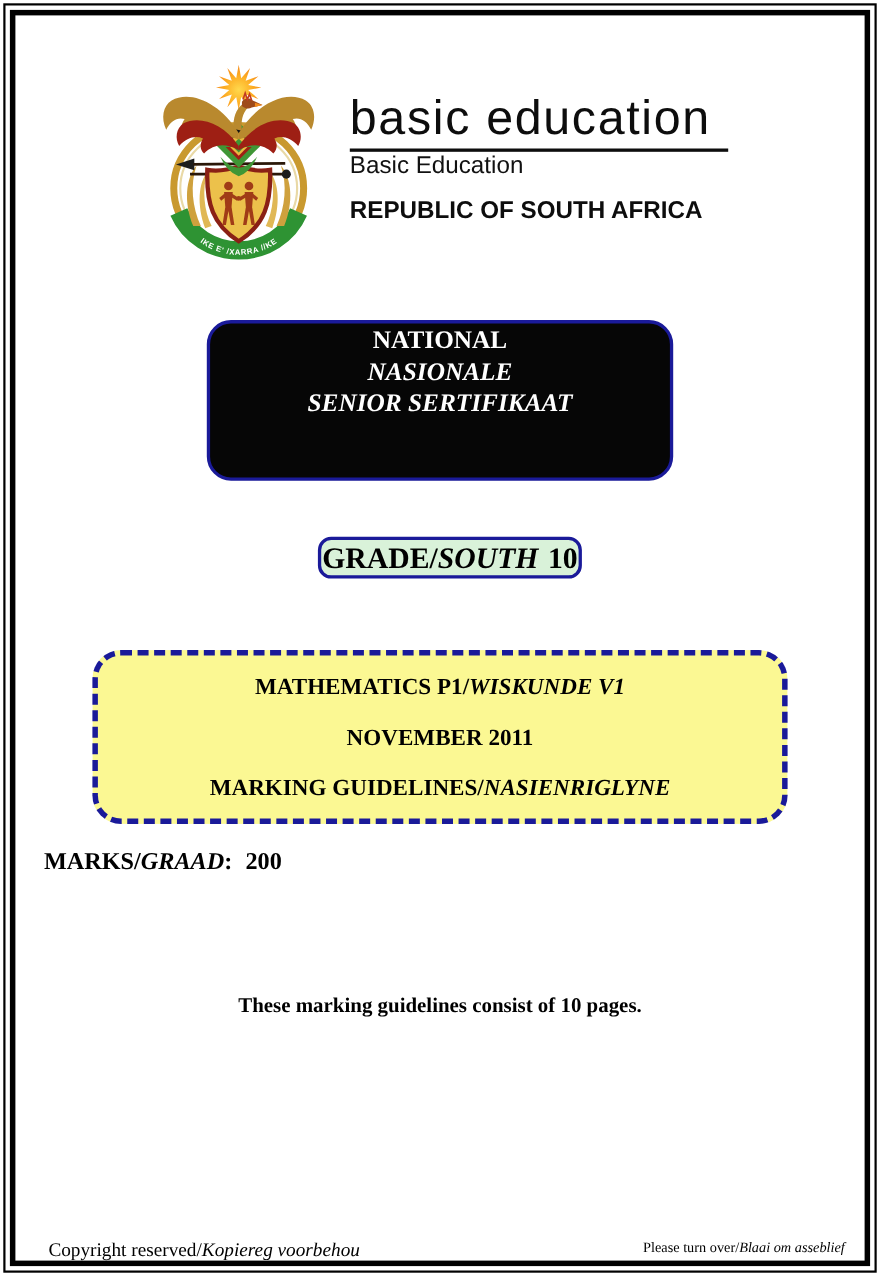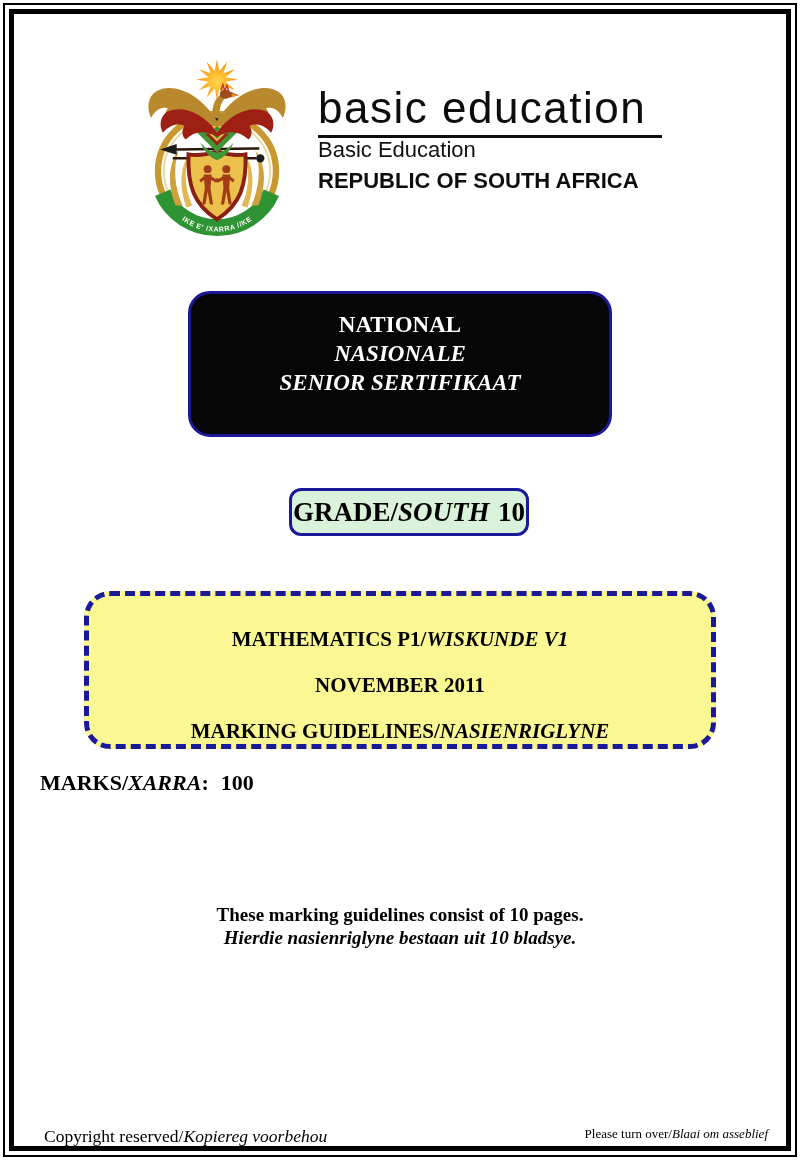--- a/index.html
+++ b/index.html
@@ -15,45 +15,45 @@
   
   .frame-outer{position:absolute;inset:3px;border:2px solid #000;pointer-events:none;}
   .frame-inner{position:absolute;inset:9px;border:5px solid #000;pointer-events:none;}
 
   
   .logo{left:143px;top:56px;width:148px;height:181px;}
   .header-text{left:318px;top:84px;width:370px;font-family:"Liberation Sans",sans-serif;}
   .brand{font-size:44px;line-height:48px;letter-spacing:1.5px;color:#0d0d0d;}
   .brand-rule{width:344px;height:3px;background:#0d0d0d;margin-top:3px;}
   .dept{font-size:22px;line-height:23px;margin-top:6px;color:#111;}
-  .country{font-size:22px;line-height:25px;font-weight:bold;color:#0d0d0d;margin-top:7px;}
+  .country{font-size:22px;line-height:25px;font-weight:bold;color:#0d0d0d;margin-top:17px;}
 
   
   .title-box{
     left:188px;top:291px;width:424px;height:146px;background:#060606;
     border:3px solid var(--navy);border-radius:22px;color:#fff;
-    text-align:center;padding-top:16px;box-sizing:border-box;
+    text-align:center;padding-top:0;box-sizing:border-box;
   }
   .title-box div{font-size:23px;line-height:29px;font-weight:bold;}
   .it{font-style:italic;}
 
   
   .grade-box{
-    left:289px;top:488px;width:240px;height:48px;background:var(--box-green);
+    left:289px;top:488px;width:240px;height:38px;background:var(--box-green);
     border:3px solid var(--navy);border-radius:12px;box-sizing:border-box;
     display:flex;align-items:center;justify-content:center;
     font-size:27px;font-weight:bold;
   }
   .grade-box .num{margin-left:0.32em;font-style:normal;}
 
   
   .subject-box{
     left:84px;top:591px;width:632px;height:158px;background:var(--box-yellow);
     border:5px dashed var(--navy);border-radius:26px;box-sizing:border-box;
-    text-align:center;padding-top:32px;
+    text-align:center;padding-top:17px;
   }
   .subject-box .line{font-size:21px;line-height:22px;font-weight:bold;margin-bottom:24px;}
 
   
   .marks{left:40px;top:770px;font-size:22px;font-weight:bold;}
   .marks .value{margin-left:12px;}
 
   
   .pages-note{left:0;top:903px;width:800px;text-align:center;}
   .pages-note div{font-size:19px;line-height:23px;font-weight:bold;}
@@ -175,26 +175,25 @@
     <span class="num">10</span>
 </div>
 
 <div class="abs subject-box">
   <div class="line"><span>MATHEMATICS P1/</span><span class="it">WISKUNDE V1</span></div>
   <div class="line">NOVEMBER 2011</div>
   <div class="line"><span>MARKING GUIDELINES/</span><span class="it">NASIENRIGLYNE</span></div>
 </div>
 
 <div class="abs marks">
-  <span>MARKS/</span><span class="it">XARRA</span><span>:</span><span class="value">100</span>
+  <span>MARKS/</span><span class="it">GRAAD</span><span>:</span><span class="value">200</span>
 </div>
 
 <div class="abs pages-note">
   <div>These marking guidelines consist of 10 pages.</div>
-  <div class="it">Hierdie nasienriglyne bestaan uit 10 bladsye.</div>
 </div>
 
 <div class="abs footer-left">
   <span>Copyright reserved/</span><span class="it">Kopiereg voorbehou</span>
 </div>
 <div class="abs footer-right">
   <span>Please turn over/</span><span class="it">Blaai om asseblief</span>
 </div>
 
 </body></html>

